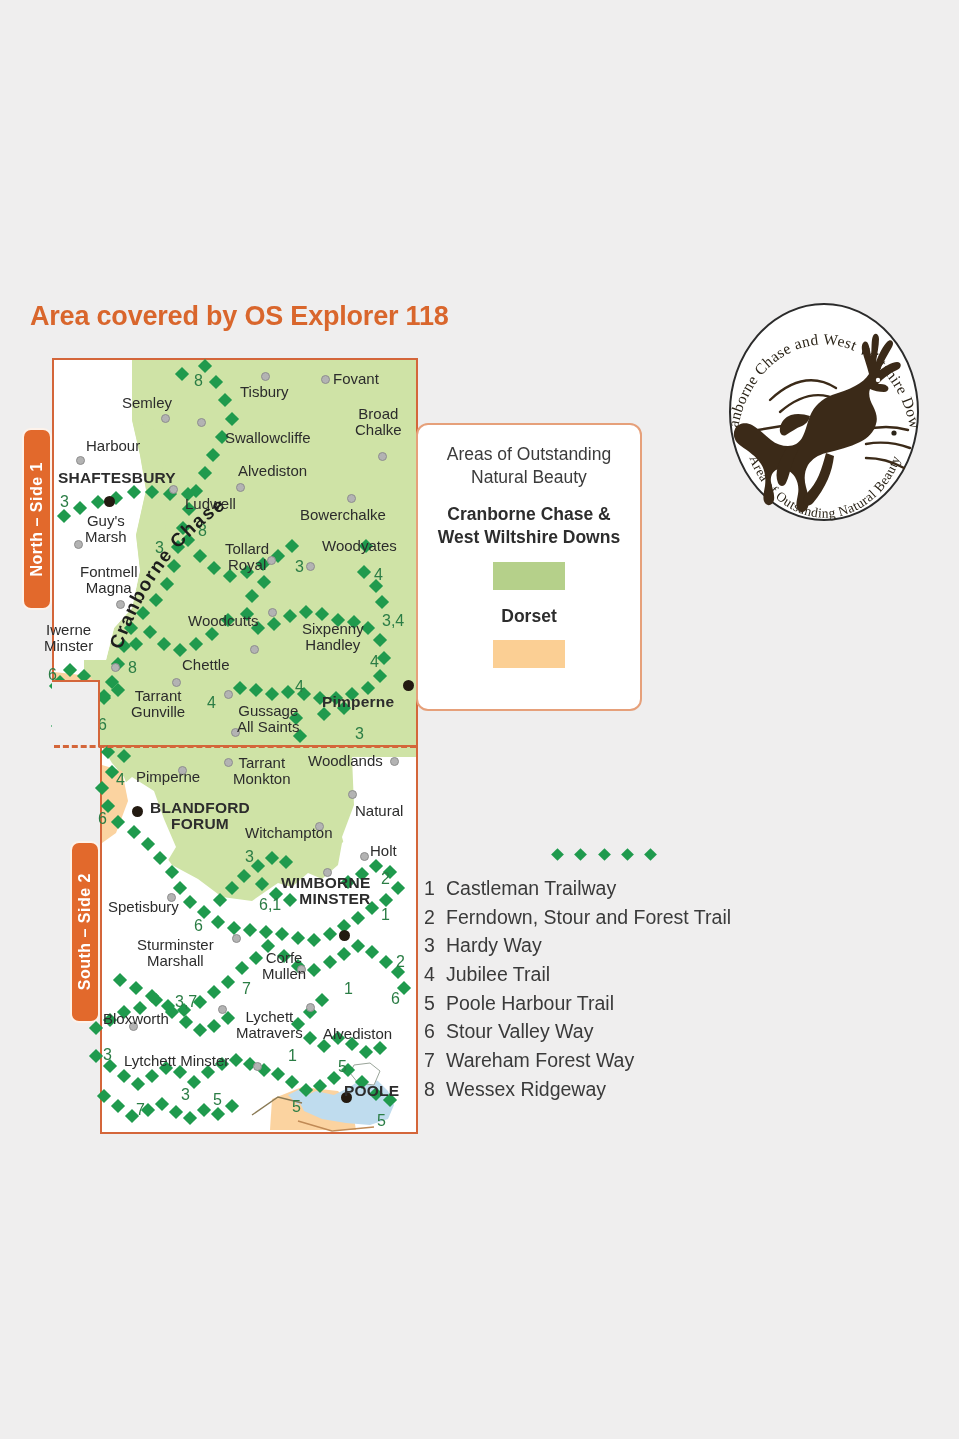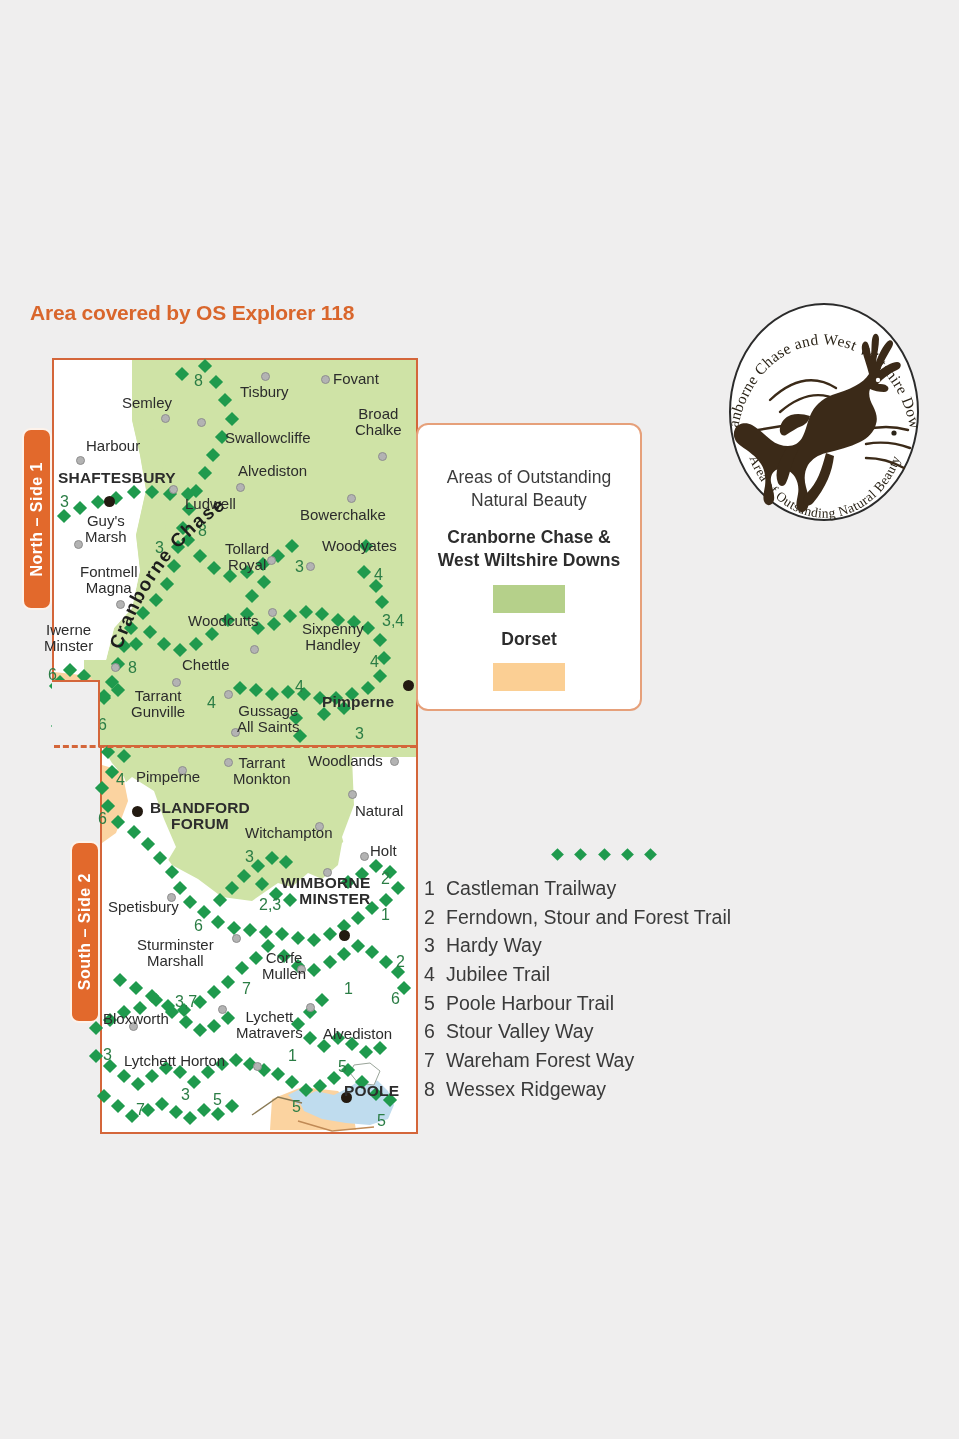--- a/index.html
+++ b/index.html
@@ -17,21 +17,21 @@
   #root {
     position: absolute;
     inset: 0;
   }
 
   
   #title {
     position: absolute;
     left: 30px;
     top: 301px;
-    font-size: 21px;
+    font-size: 27px;
     font-weight: bold;
     color: #d9662c;
     letter-spacing: -0.2px;
     white-space: nowrap;
     text-align: center;
   }
 
   
   #map-wrap {
     position: absolute;
@@ -128,21 +128,20 @@
     box-sizing: border-box;
     padding: 18px 10px 0 10px;
     text-align: center;
     z-index: 60;
   }
   #aonb-box .aonb-title {
     font-size: 17.5px;
     color: #3b3b3b;
     line-height: 1.32;
     font-weight: normal;
-    margin-top: 23px;
   }
   #aonb-box .aonb-sub {
     font-size: 17.5px;
     color: #2d2d2d;
     font-weight: bold;
     line-height: 1.32;
     margin-top: 14px;
   }
   .swatch {
     width: 72px;
@@ -646,21 +645,21 @@
     <div class="lbl" style="left:355px;top:803px">Natural</div>
     <div class="lbl" style="left:245px;top:825px">Witchampton</div>
     <div class="lbl" style="left:370px;top:843px">Holt</div>
     <div class="lbl town two" style="left:281px;top:875px;text-align:right">WIMBORNE<br>MINSTER</div>
     <div class="lbl" style="left:108px;top:899px">Spetisbury</div>
     <div class="lbl two" style="left:137px;top:937px;text-align:center">Sturminster<br>Marshall</div>
     <div class="lbl two" style="left:262px;top:950px;text-align:center">Corfe<br>Mullen</div>
     <div class="lbl two" style="left:236px;top:1009px;text-align:center">Lychett<br>Matravers</div>
     <div class="lbl" style="left:323px;top:1026px">Alvediston</div>
     <div class="lbl" style="left:103px;top:1011px">Bloxworth</div>
-    <div class="lbl" style="left:124px;top:1053px">Lytchett Horton</div>
+    <div class="lbl" style="left:124px;top:1053px">Lytchett Minster</div>
     <div class="lbl town" style="left:344px;top:1083px">POOLE</div>
   </div>
 
   <div>
     <div class="pnum" style="left:194px;top:372px">8</div>
     <div class="pnum" style="left:60px;top:493px">3</div>
     <div class="pnum" style="left:198px;top:522px">8</div>
     <div class="pnum" style="left:155px;top:539px">3</div>
     <div class="pnum" style="left:295px;top:558px">3</div>
     <div class="pnum" style="left:374px;top:566px">4</div>
@@ -670,21 +669,21 @@
     <div class="pnum" style="left:207px;top:694px">4</div>
     <div class="pnum" style="left:295px;top:678px">4</div>
     <div class="pnum" style="left:48px;top:666px">6</div>
     <div class="pnum" style="left:54px;top:710px">8</div>
     <div class="pnum" style="left:98px;top:716px">6</div>
     <div class="pnum" style="left:355px;top:725px">3</div>
     <div class="pnum" style="left:116px;top:771px">4</div>
     <div class="pnum" style="left:98px;top:810px">6</div>
     <div class="pnum" style="left:245px;top:848px">3</div>
     <div class="pnum" style="left:381px;top:870px">2</div>
-    <div class="pnum" style="left:259px;top:896px">2,3</div>
+    <div class="pnum" style="left:259px;top:896px">6,1</div>
     <div class="pnum" style="left:381px;top:906px">1</div>
     <div class="pnum" style="left:194px;top:917px">6</div>
     <div class="pnum" style="left:396px;top:953px">2</div>
     <div class="pnum" style="left:242px;top:980px">7</div>
     <div class="pnum" style="left:344px;top:980px">1</div>
     <div class="pnum" style="left:391px;top:990px">6</div>
     <div class="pnum" style="left:175px;top:993px">3,7</div>
     <div class="pnum" style="left:103px;top:1046px">3</div>
     <div class="pnum" style="left:288px;top:1047px">1</div>
     <div class="pnum" style="left:338px;top:1058px">5</div>

